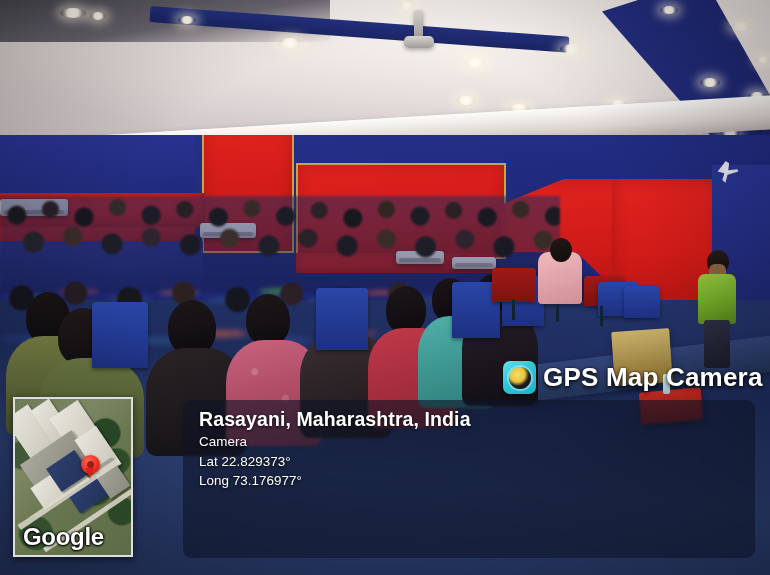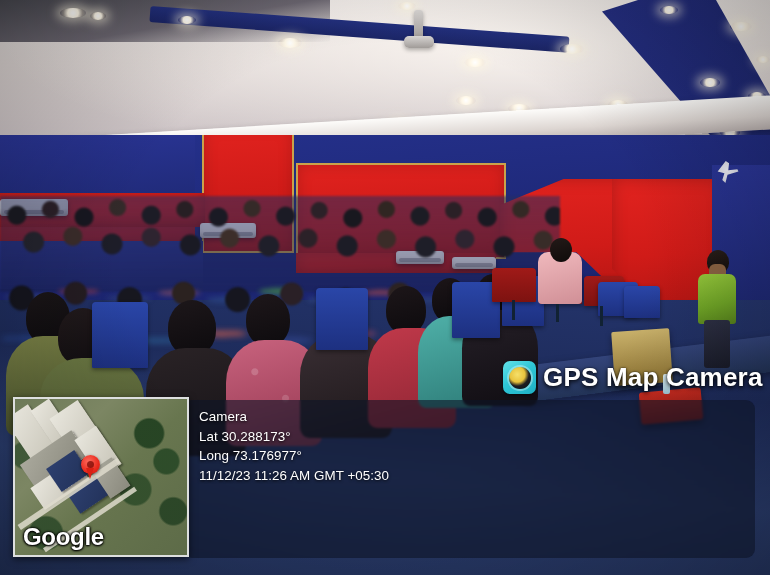--- a/index.html
+++ b/index.html
@@ -189,21 +189,21 @@
     font-size:26px; font-weight:bold; color:#fff;
     letter-spacing:.2px;
     text-shadow:0 2px 4px rgba(0,0,0,.85), 0 0 2px rgba(0,0,0,.7);
     white-space:nowrap;
     font-family:"Liberation Sans", sans-serif;
   }
 
   
   .map-thumb{
     position:absolute; left:13px; top:397px;
-    width:176px; height:160px;
+    width:120px; height:160px;
     z-index:32;
     border:2px solid rgba(235,235,240,.9);
     overflow:hidden;
     box-shadow:0 2px 7px rgba(0,0,0,.6);
     background:#5c6d4c;
   }
   .sat{
     position:absolute; inset:0;
     background:
       radial-gradient(circle at 78% 22%, rgba(36,66,34,.95) 0 14px, rgba(36,66,34,0) 16px),
@@ -524,19 +524,19 @@
       <div class="bld" style="left:70px; top:30px; width:26px; height:46px; transform:rotate(-34deg);"></div>
       <div class="bld gy" style="left:84px; top:62px; width:24px; height:34px; transform:rotate(-34deg);"></div>
       <div class="road" style="left:-6px; top:92px; width:120px; height:6px; transform:rotate(-34deg);"></div>
       <div class="road" style="left:20px; top:118px; width:110px; height:5px; transform:rotate(-34deg);"></div>
       <div class="pin"></div>
     </div>
     <div class="gmark">Google</div>
   </div>
 
   <div class="info-panel">
+    <div class="loc-title">Rasayani, Maharashtra, India</div>
     <div class="loc-line">Camera</div>
-    <div class="loc-line">Lat 30.288173°</div>
+    <div class="loc-line">Lat 22.829373°</div>
     <div class="loc-line">Long 73.176977°</div>
-    <div class="loc-line">11/12/23 11:26 AM GMT +05:30</div>
   </div>
 
 </div>
 
 </body></html>

